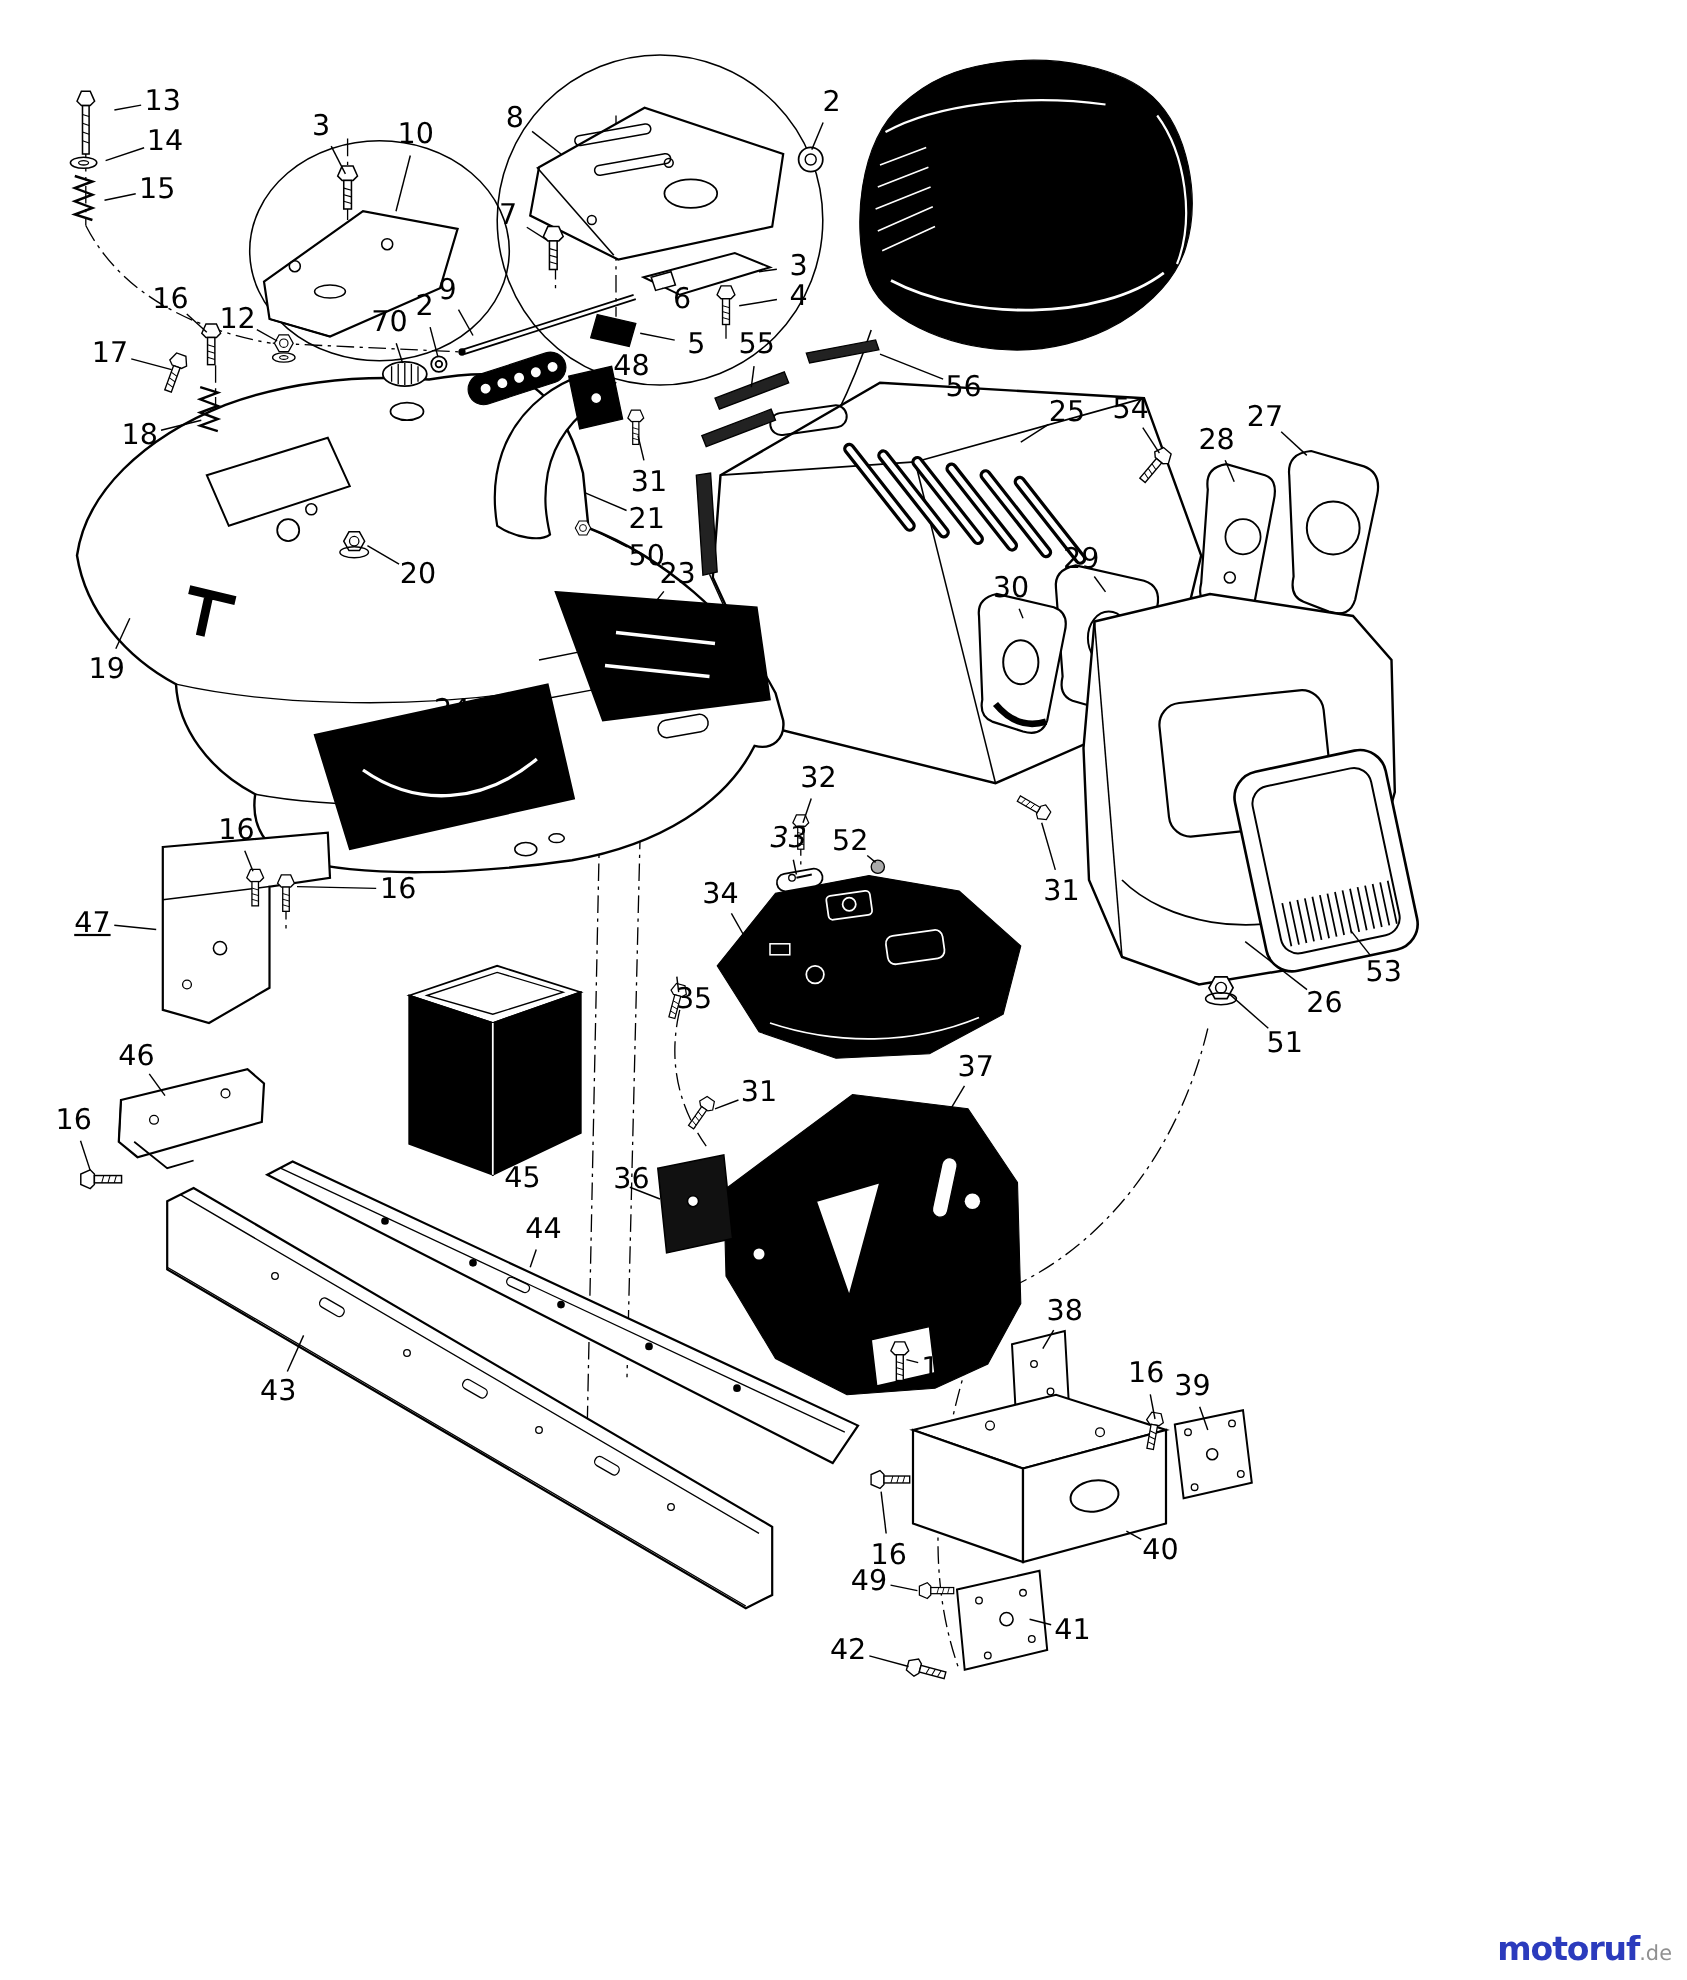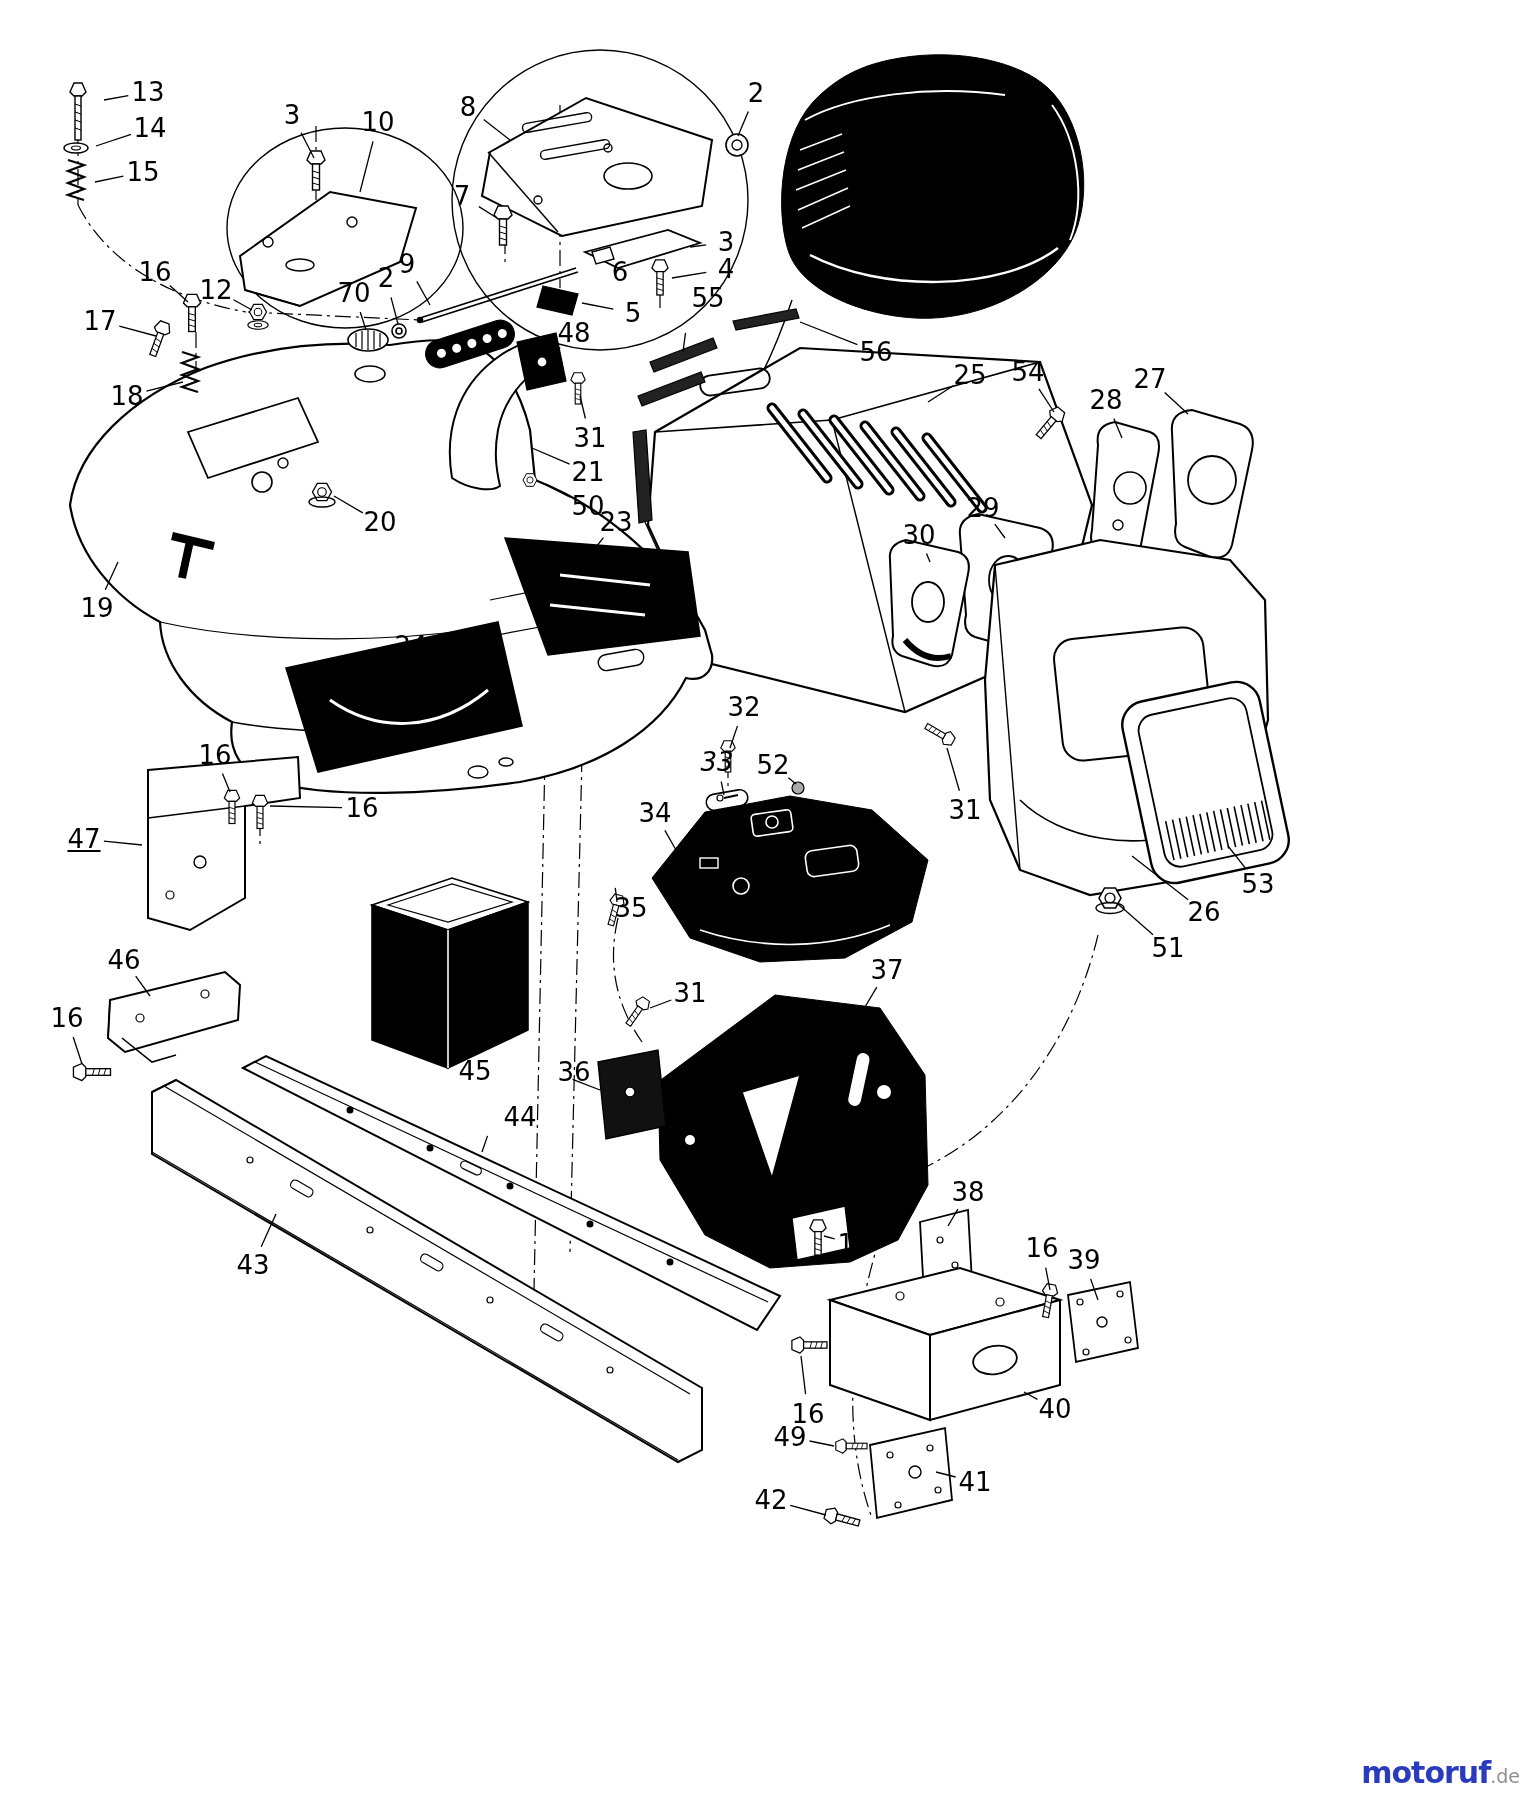--- a/index.html
+++ b/index.html
@@ -419,21 +419,21 @@
       <div class="callout" style="left: 155px; top: 272px;">16</div>
       <div class="callout" style="left: 216px; top: 290px;">12</div>
       <div class="callout" style="left: 100px; top: 321px;">17</div>
       <div class="callout" style="left: 127px; top: 396px;">18</div>
       <div class="callout" style="left: 354px; top: 293px;">70</div>
       <div class="callout" style="left: 386px; top: 278px;">2</div>
       <div class="callout" style="left: 407px; top: 264px;">9</div>
       <div class="callout" style="left: 633px; top: 313px;">5</div>
       <div class="callout" style="left: 574px; top: 333px;">48</div>
       <div class="callout" style="left: 590px; top: 438px;">31</div>
-      <div class="callout" style="left: 688px; top: 298px; margin-left: 20px;">55</div>
+      <div class="callout" style="left: 688px; top: 313px;">55</div>
       <div class="callout" style="left: 876px; top: 352px;">56</div>
       <div class="callout" style="left: 970px; top: 375px;">25</div>
       <div class="callout" style="left: 1028px; top: 372px;">54</div>
       <div class="callout" style="left: 1106px; top: 400px;">28</div>
       <div class="callout" style="left: 1150px; top: 379px;">27</div>
       <div class="callout" style="left: 588px; top: 472px;">21</div>
       <div class="callout" style="left: 588px; top: 506px;">50</div>
       <div class="callout" style="left: 616px; top: 522px;">23</div>
       <div class="callout" style="left: 983px; top: 508px;">29</div>
       <div class="callout" style="left: 919px; top: 535px;">30</div>
@@ -452,21 +452,21 @@
       <div class="callout" style="left: 965px; top: 810px;">31</div>
       <div class="callout" style="left: 1258px; top: 884px;">53</div>
       <div class="callout" style="left: 1204px; top: 912px;">26</div>
       <div class="callout" style="left: 1168px; top: 948px;">51</div>
       <div class="callout" style="left: 124px; top: 960px;">46</div>
       <div class="callout" style="left: 690px; top: 993px;">31</div>
       <div class="callout" style="left: 887px; top: 970px;">37</div>
       <div class="callout" style="left: 67px; top: 1018px;">16</div>
       <div class="callout" style="left: 554px; top: 1072px; margin-left: 20px;">36</div>
       <div class="callout" style="left: 475px; top: 1071px;">45</div>
-      <div class="callout" style="left: 494px; top: 1117px; margin-left: 26px;">44</div>
+      <div class="callout" style="left: 494px; top: 1117px;">44</div>
       <div class="callout" style="left: 253px; top: 1265px;">43</div>
       <div class="callout" style="left: 854px; top: 1244px;">16</div>
       <div class="callout" style="left: 968px; top: 1192px;">38</div>
       <div class="callout" style="left: 1042px; top: 1248px;">16</div>
       <div class="callout" style="left: 1084px; top: 1260px;">39</div>
       <div class="callout" style="left: 808px; top: 1414px;">16</div>
       <div class="callout" style="left: 790px; top: 1437px;">49</div>
       <div class="callout" style="left: 1055px; top: 1409px;">40</div>
       <div class="callout" style="left: 975px; top: 1482px;">41</div>
       <div class="callout" style="left: 771px; top: 1500px;">42</div>

